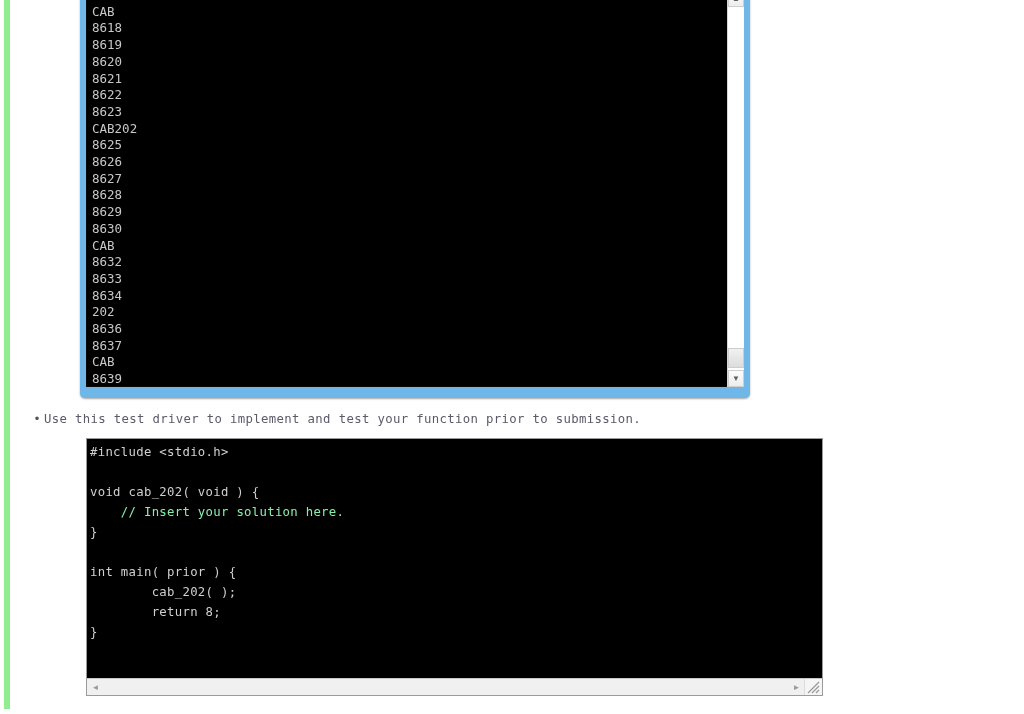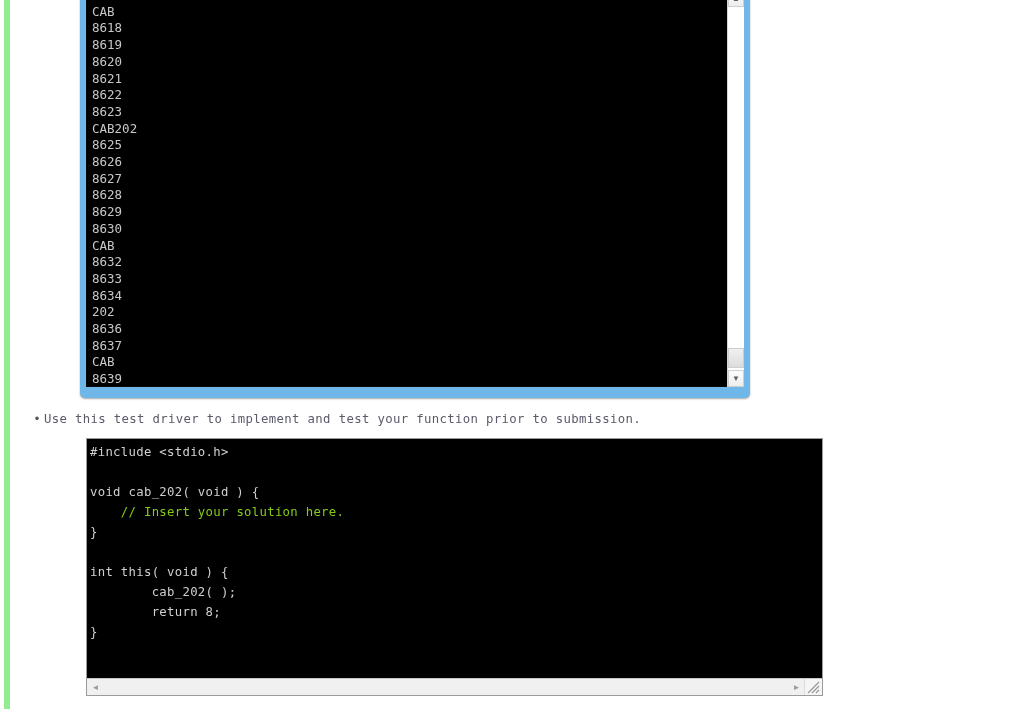--- a/index.html
+++ b/index.html
@@ -154,21 +154,21 @@
     position: absolute;
     left: 3px;
     top: 3px;
     color: #d0d0d0;
     font-family: "DejaVu Sans Mono", "Liberation Mono", monospace;
     font-size: 12.3px;
     line-height: 20px;
     white-space: pre;
     letter-spacing: 0.3px;
   }
-  .code-text .cmt { color: #84cc16; text-align: center; }
+  .code-text .cmt { color: #86efac; text-align: center; }
 
   
   .code-hscroll {
     position: absolute;
     left: 0px;
     bottom: 0px;
     width: 735px;
     height: 17px;
     background: #f0f0f0;
     border-top: 1px solid #c8c8c8;
@@ -258,21 +258,21 @@
     <div class="bullet-text">Use this test driver to implement and test your function prior to submission.</div>
   </div>
 
   <div class="code-block">
     <div class="code-text"><span>#include &lt;stdio.h&gt;</span>
 <span></span>
 <span>void cab_202( void ) {</span>
 <span>    </span><span class="cmt">// Insert your solution here.</span>
 <span>}</span>
 <span></span>
-<span>int this( void ) {</span>
+<span>int main( prior ) {</span>
 <span>        cab_202( );</span>
 <span>        return 8;</span>
 <span>}</span></div>
 
     <div class="code-hscroll">
       <div class="hs-track"></div>
       <div class="hs-btn left">◄</div>
       <div class="hs-btn right">►</div>
       <div class="hs-grip">
         <svg width="17" height="16" viewBox="0 0 17 16" aria-hidden="true">

